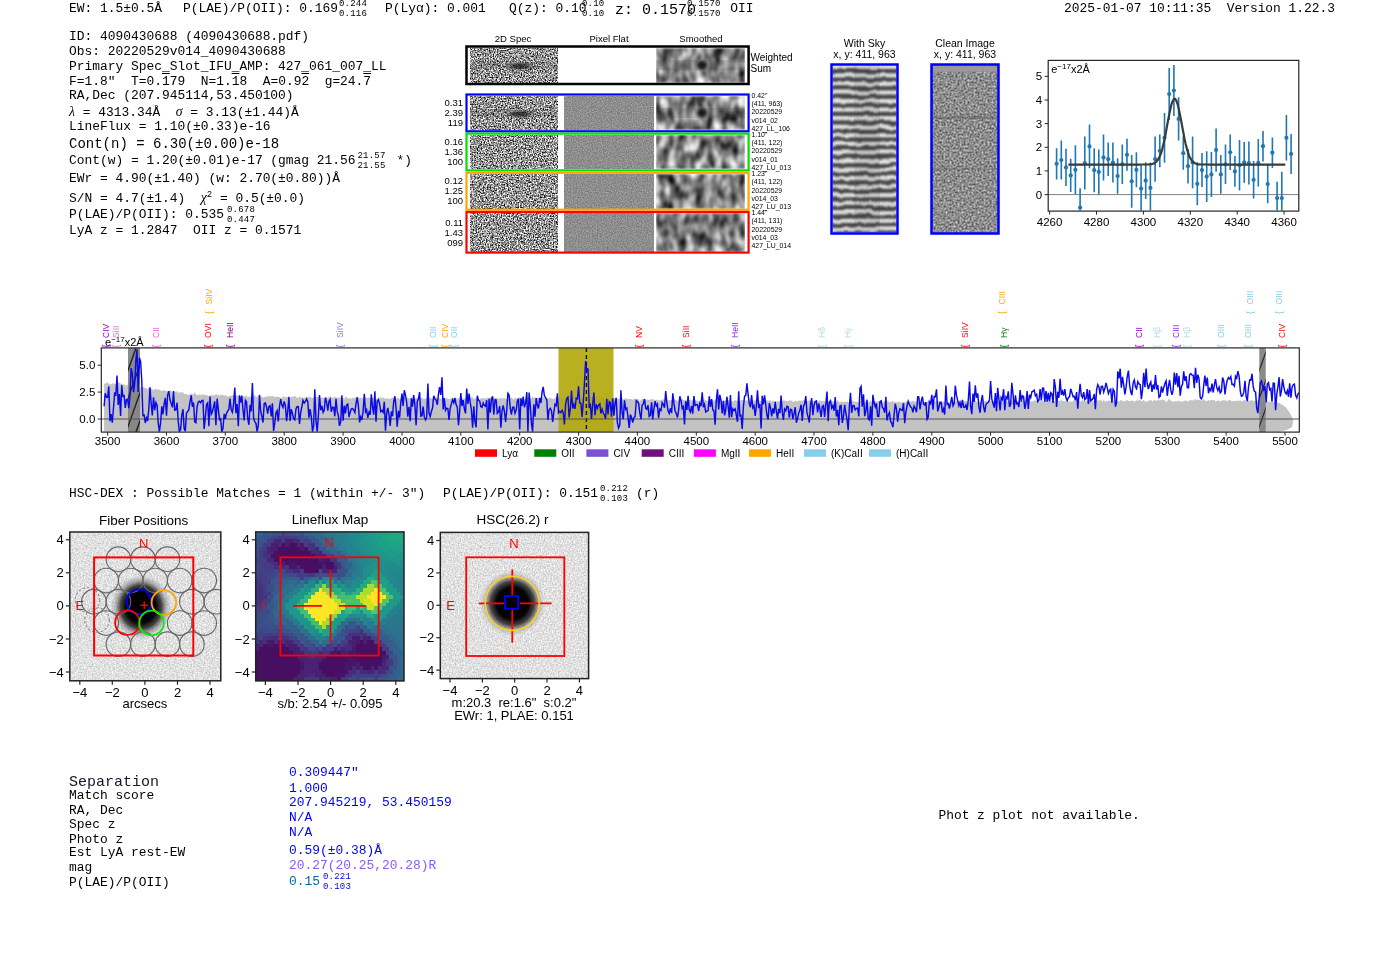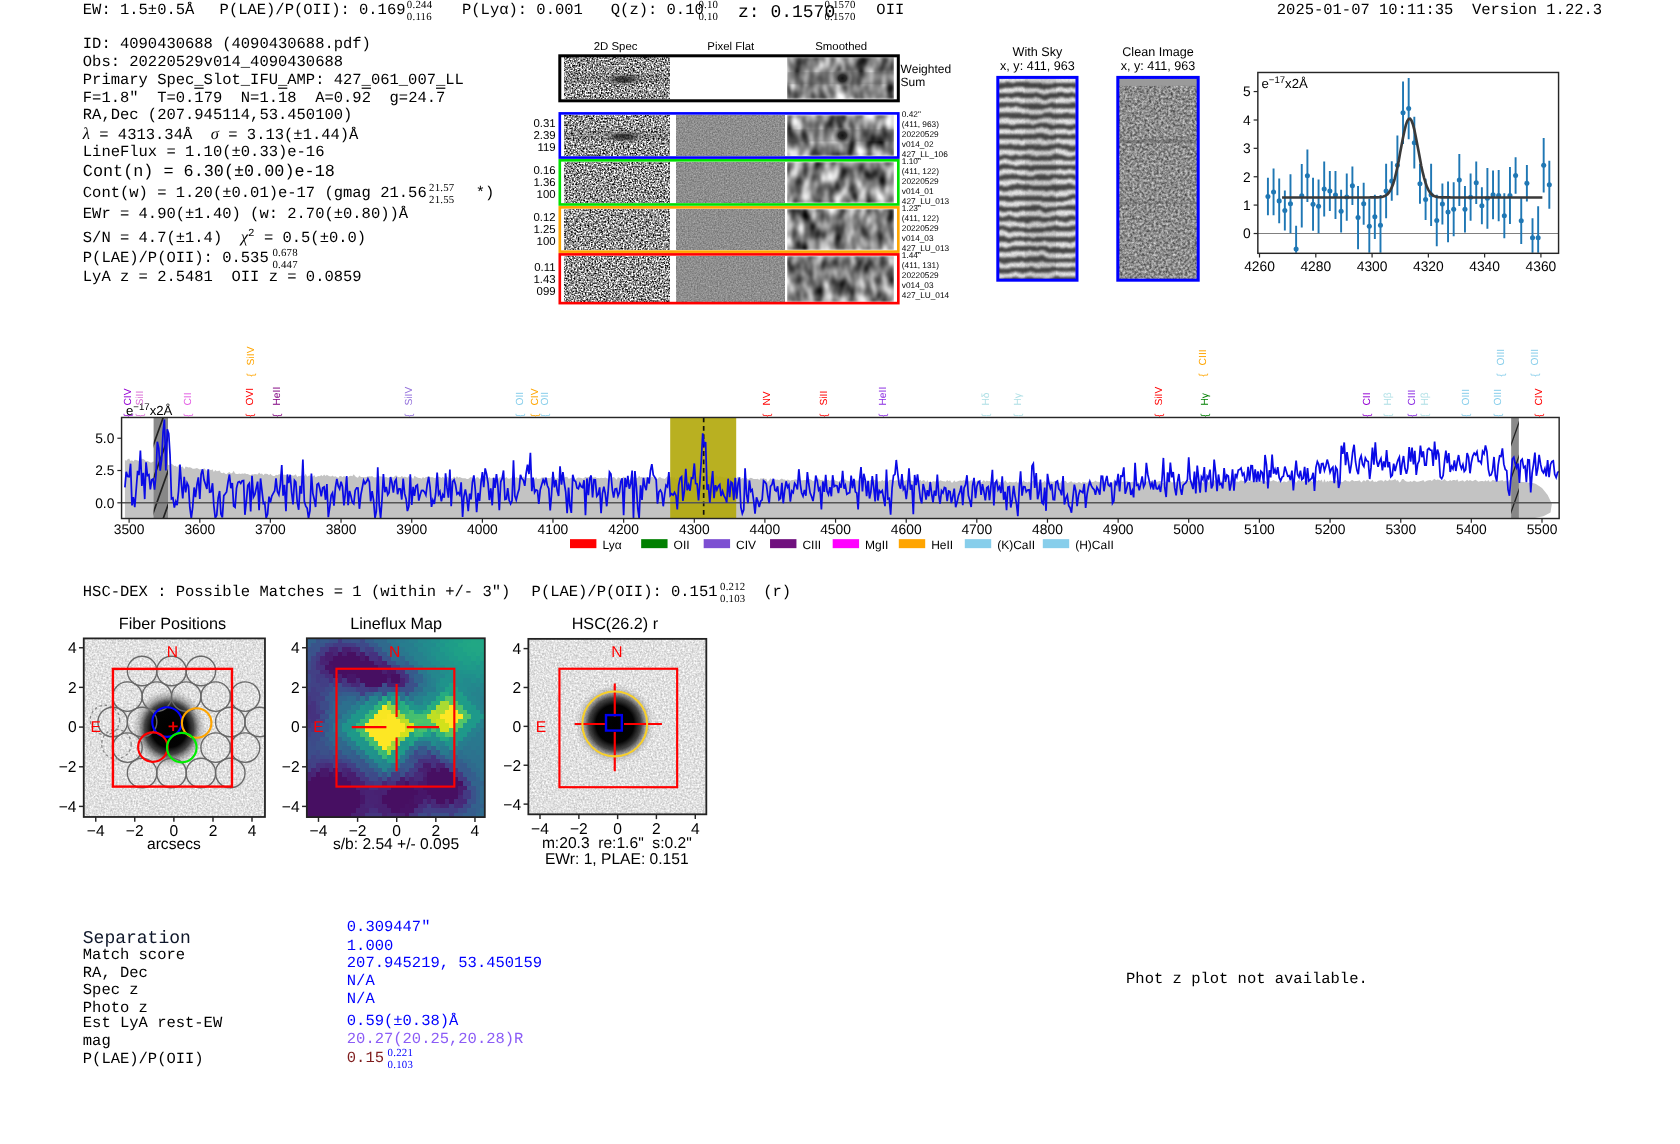--- a/index.html
+++ b/index.html
@@ -1,20 +1,20 @@
 <!DOCTYPE html>
 <html><head><meta charset="utf-8"><style>
 html,body{margin:0;padding:0;background:#fff;width:1400px;height:953px;overflow:hidden}
 #pg{position:relative;width:1400px;height:953px;background:#fff;font-family:"Liberation Mono",monospace}
 #gfx{position:absolute;left:0;top:0}
 .m{position:absolute;white-space:pre;line-height:1;letter-spacing:0;font-family:"Liberation Mono",monospace}
 .m i{font-style:italic;font-family:"Liberation Serif",serif;font-size:13.8px}
 .m sup{font-size:9px;vertical-align:super;line-height:0}
 .ov{text-decoration:overline}
-.stk{position:absolute;display:flex;flex-direction:column;font-size:9px;line-height:1.06;font-family:Liberation Serif, serif;letter-spacing:0.2px}
+.stk{position:absolute;display:flex;flex-direction:column;font-size:9px;line-height:1.06;font-family:Liberation Mono, monospace;letter-spacing:0.2px}
 </style></head><body>
 <div id="pg">
 <svg id="gfx" width="1400" height="953">
 
 <defs>
 <filter id="coarse" color-interpolation-filters="sRGB" x="0%" y="0%" width="100%" height="100%">
   <feTurbulence type="fractalNoise" baseFrequency="0.75" numOctaves="2" seed="3"></feTurbulence>
   <feColorMatrix type="matrix" values="0 0 0 2.2 -0.52, 0 0 0 2.2 -0.52, 0 0 0 2.2 -0.52, 0 0 0 0 1"></feColorMatrix>
 </filter>
 <filter id="coarse2" color-interpolation-filters="sRGB" x="0%" y="0%" width="100%" height="100%">
@@ -1417,21 +1417,21 @@
     <div class="m" style="left:69px;top:61.0px;color:#000;font-size:12.92px">Primary Spec_Slot_IFU_AMP: 427_061_007_LL</div>
     <div class="m" style="left:69px;top:76.0px;color:#000;font-size:12.92px">F=1.8"  T=0.<span class="ov">1</span>79  N=1.<span class="ov">1</span>8  A=0.9<span class="ov">2</span>  g=24.<span class="ov">7</span></div>
     <div class="m" style="left:69px;top:90.2px;color:#000;font-size:12.92px">RA,Dec (207.945114,53.450100)</div>
     <div class="m" style="left:69px;top:105.2px;color:#000;font-size:12.92px"><i>λ</i> = 4313.34Å  <i>σ</i> = 3.13(±1.44)Å</div>
     <div class="m" style="left:69px;top:120.5px;color:#000;font-size:12.92px">LineFlux = 1.10(±0.33)e-16</div>
     <div class="m" style="left:69px;top:137.1px;color:#000;font-size:14px">Cont(n) = 6.30(±0.00)e-18</div>
     <div class="m" style="left:69px;top:154.5px;color:#000;font-size:12.92px">Cont(w) = 1.20(±0.01)e-17 (gmag 21.56</div>
     <div class="m" style="left:69px;top:173.1px;color:#000;font-size:12.92px">EWr = 4.90(±1.40) (w: 2.70(±0.80))Å</div>
     <div class="m" style="left:69px;top:190.5px;color:#000;font-size:12.92px">S/N = 4.7(±1.4)  <i>χ</i><sup>2</sup> = 0.5(±0.0)</div>
     <div class="m" style="left:69px;top:208.5px;color:#000;font-size:12.92px">P(LAE)/P(OII): 0.535</div>
-    <div class="m" style="left:69px;top:225.0px;color:#000;font-size:12.92px">LyA z = 2.5481  OII z = 0.0859</div>
+    <div class="m" style="left:69px;top:225.0px;color:#000;font-size:12.92px">LyA z = 1.2847  OII z = 0.1571</div>
     <div class="stk" style="left:357.5px;top:152.1px;color:#000">
       <span>21.57</span>
       <span>21.55</span>
     </div>
     <div class="m" style="left:396.5px;top:154.5px;color:#000;font-size:12.92px">*)</div>
     <div class="stk" style="left:227px;top:206.1px;color:#000">
       <span>0.678</span>
       <span>0.447</span>
     </div>
     <div class="m" style="left:69px;top:487.6px;color:#000;font-size:12.92px">HSC-DEX : Possible Matches = 1 (within +/- 3")</div>
@@ -1449,18 +1449,18 @@
     <div class="m" style="left:69px;top:847.1px;color:#000;font-size:12.92px">Est LyA rest-EW</div>
     <div class="m" style="left:69px;top:862.2px;color:#000;font-size:12.92px">mag</div>
     <div class="m" style="left:69px;top:877.3px;color:#000;font-size:12.92px">P(LAE)/P(OII)</div>
     <div class="m" style="left:289px;top:767.0px;color:#0000ff;font-size:12.92px">0.309447"</div>
     <div class="m" style="left:289px;top:782.5px;color:#0000ff;font-size:12.92px">1.000</div>
     <div class="m" style="left:289px;top:797.1px;color:#0000ff;font-size:12.92px">207.945219, 53.450159</div>
     <div class="m" style="left:289px;top:812.2px;color:#0000ff;font-size:12.92px">N/A</div>
     <div class="m" style="left:289px;top:826.8px;color:#0000ff;font-size:12.92px">N/A</div>
     <div class="m" style="left:289px;top:844.8px;color:#0000ff;font-size:12.92px">0.59(±0.38)Å</div>
     <div class="m" style="left:289px;top:860.0px;color:#8b5cf6;font-size:12.92px">20.27(20.25,20.28)R</div>
-    <div class="m" style="left:289px;top:875.5px;color:#7f1d1d;font-size:12.92px">0.15</div>
+    <div class="m" style="left:289px;top:875.5px;color:#0369a1;font-size:12.92px">0.15</div>
     <div class="stk" style="left:323px;top:873.1px;color:#0000ff">
       <span>0.221</span>
       <span>0.103</span>
     </div>
     <div class="m" style="left:938.4px;top:810.3px;color:#000;font-size:12.92px">Phot z plot not available.</div>
 </div>
 </body></html>

